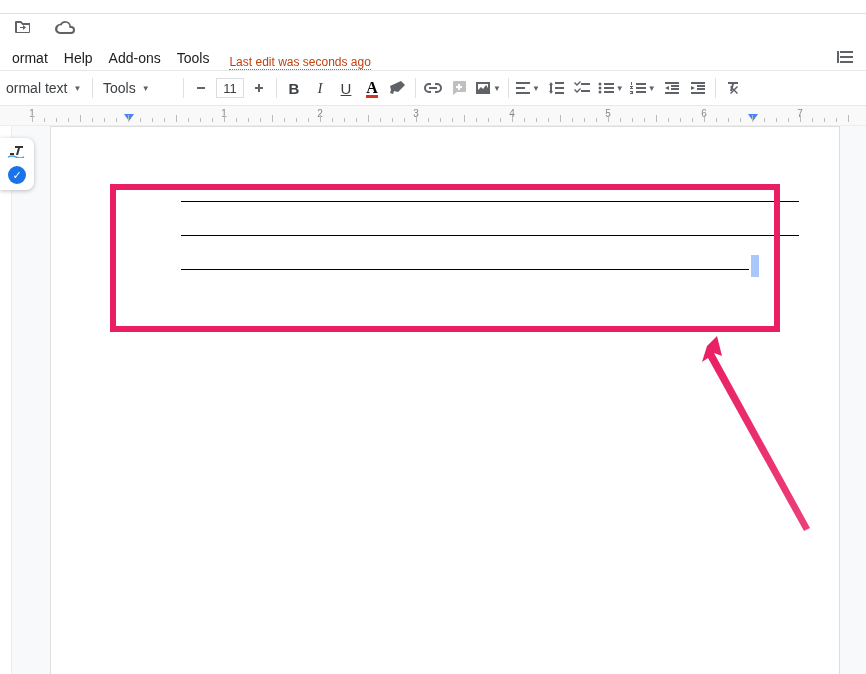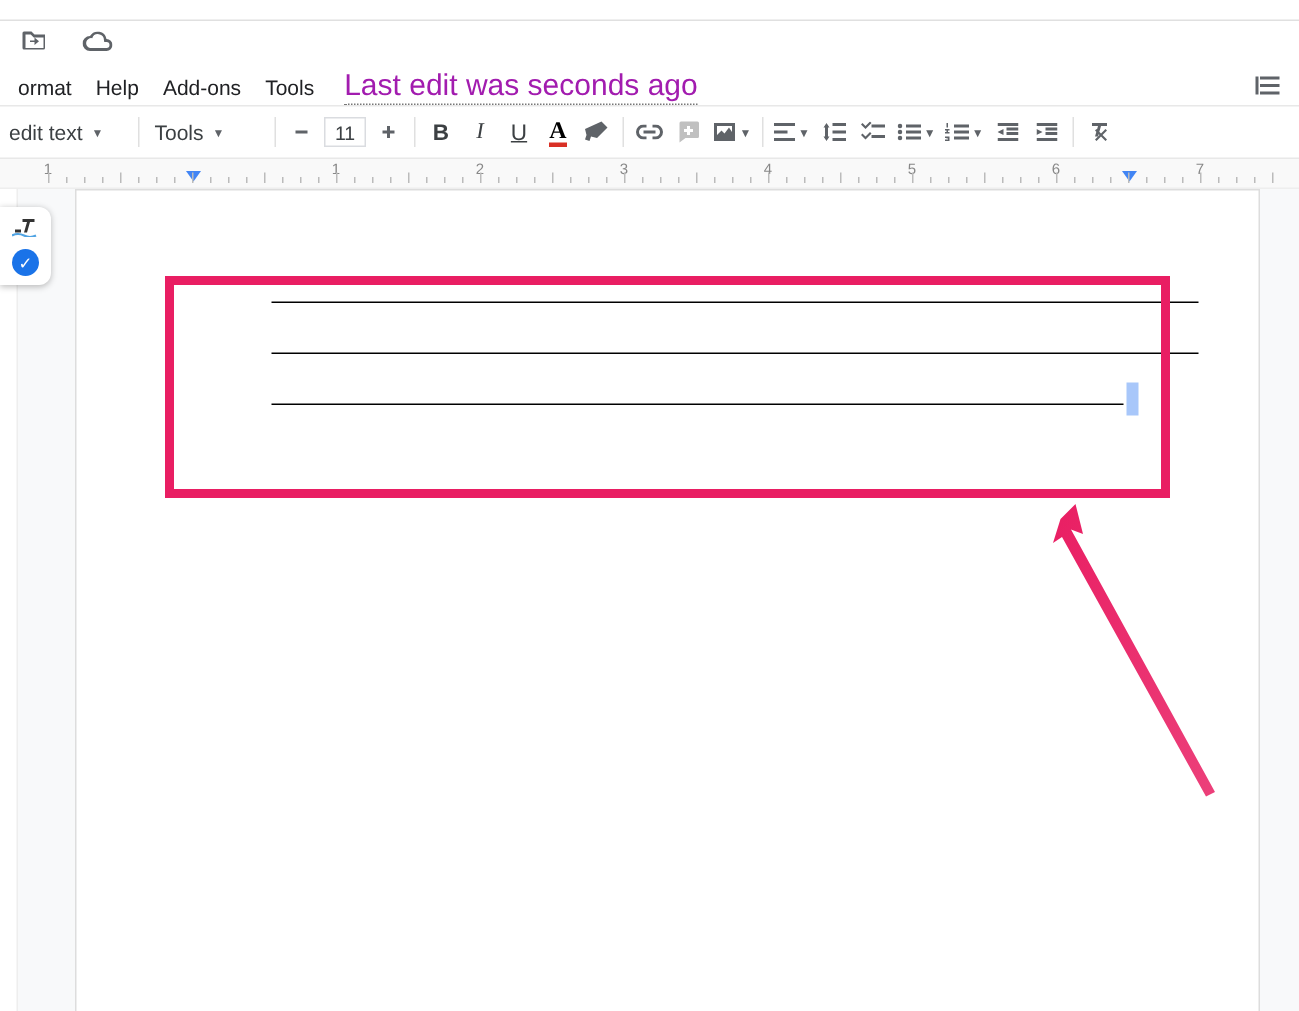--- a/index.html
+++ b/index.html
@@ -33,22 +33,22 @@
     padding: 0 4px;
     position: relative;
   }
   .menu-item {
     padding: 4px 8px;
     font-size: 14px;
     color: #202124;
     cursor: pointer;
   }
   .last-edit {
-    color: #a21caf;
-    font-size: 20px;
+    color: #c2410c;
+    font-size: 12px;
     margin-left: 12px;
     border-bottom: 1px dotted #777;
     cursor: pointer;
   }
   .right-menu-icon {
     position: absolute;
     right: 8px;
     top: 4px;
   }
   .toolbar {
@@ -267,21 +267,21 @@
     <svg width="18" height="14" viewBox="0 0 18 14">
         <path d="M1 1h16v2H1zm0 5h16v2H1zm0 5h16v2H1z" fill="#5f6368"></path>
         <path d="M0 0h4v14H0z" fill="#fff"></path>
         <path d="M1 1h2v12H1z" fill="#5f6368"></path>
       </svg>
   </span>
 </div>
 
 <div class="toolbar">
   <div class="style-select">
-    <span>edit text</span>
+    <span>ormal text</span>
     <span class="dropdown-arrow">▼</span>
   </div>
   <div class="tb-sep"></div>
   <div class="font-select">
     <span>Tools</span>
     <span class="dropdown-arrow">▼</span>
   </div>
   <div class="tb-sep"></div>
   <div class="fontsize-group">
     <div class="tb-btn">

